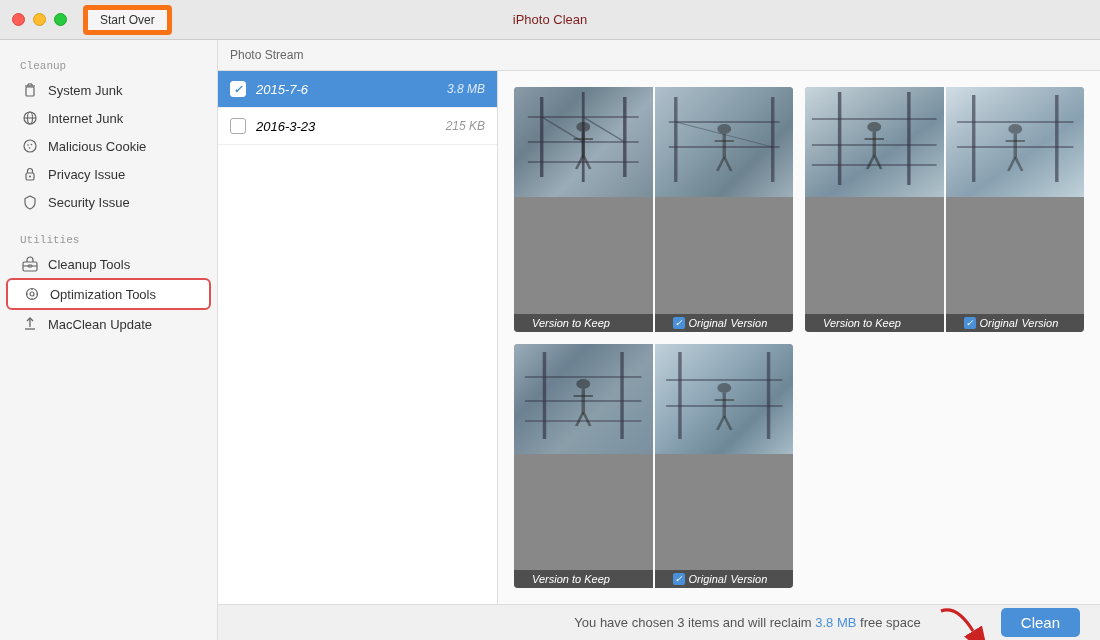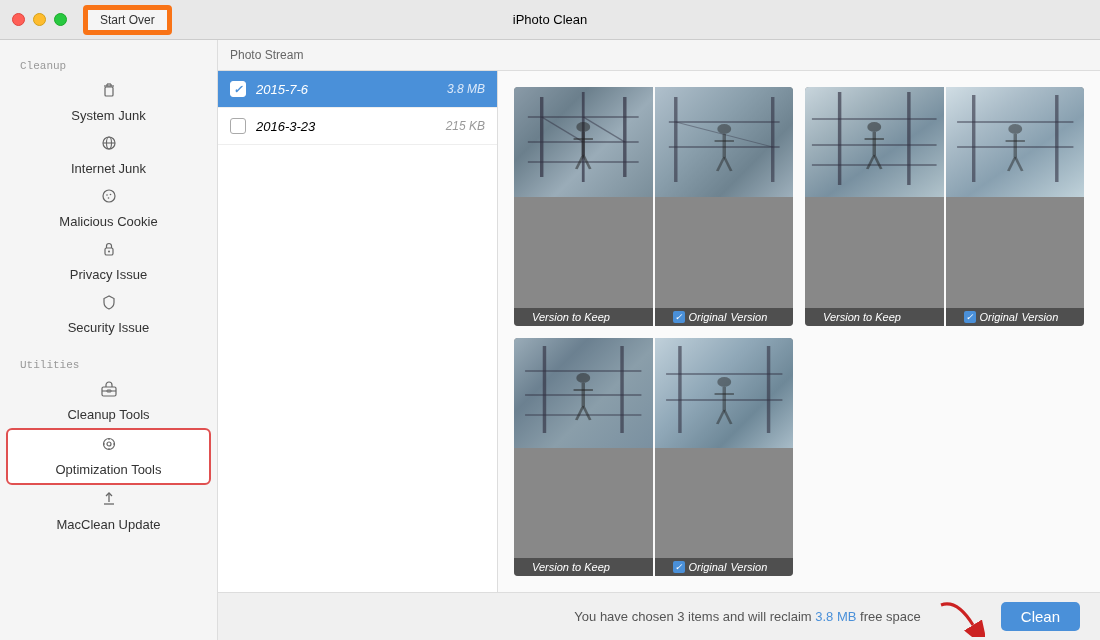--- a/index.html
+++ b/index.html
@@ -35,21 +35,21 @@
       cursor: pointer;
     }
     .traffic-light.close { background: #ff5f57; border: 1px solid #e0443e; }
     .traffic-light.minimize { background: #febc2e; border: 1px solid #d4a017; }
     .traffic-light.maximize { background: #28c840; border: 1px solid #1aab29; }
     .title-bar-title {
       position: absolute;
       left: 50%;
       transform: translateX(-50%);
       font-size: 13px;
-      color: #000000;
+      color: #7f1d1d;
       font-weight: 500;
     }
     .start-over-btn {
       margin-left: 16px;
       padding: 3px 12px;
       background: #f5f5f5;
       border: 5px solid #f97316;
       border-radius: 4px;
       font-size: 12px;
       color: #333;
@@ -83,21 +83,20 @@
     .sidebar-item {
       display: flex;
       align-items: center;
       gap: 10px;
       padding: 6px 16px;
       cursor: pointer;
       font-size: 13px;
       color: #333;
       border-radius: 6px;
       margin: 0 6px;
-      flex-direction: column;
     }
     .sidebar-item.active-highlight {
       border: 2px solid #e05050;
       background: #fff;
     }
     .sidebar-icon {
       width: 16px;
       height: 16px;
       display: flex;
       align-items: center;
@@ -274,21 +273,21 @@
 
     
     .scaffold-svg {
       position: absolute;
       top: 0; left: 0; right: 0; bottom: 0;
       width: 100%; height: 100%;
     }
 
     
     .bottom-bar {
-      height: 48px;
+      height: 36px;
       background: #f0f0f0;
       border-top: 1px solid #ddd;
       display: flex;
       align-items: center;
       justify-content: flex-end;
       padding: 0 20px;
       gap: 16px;
     }
     .bottom-bar-text {
       font-size: 13px;

